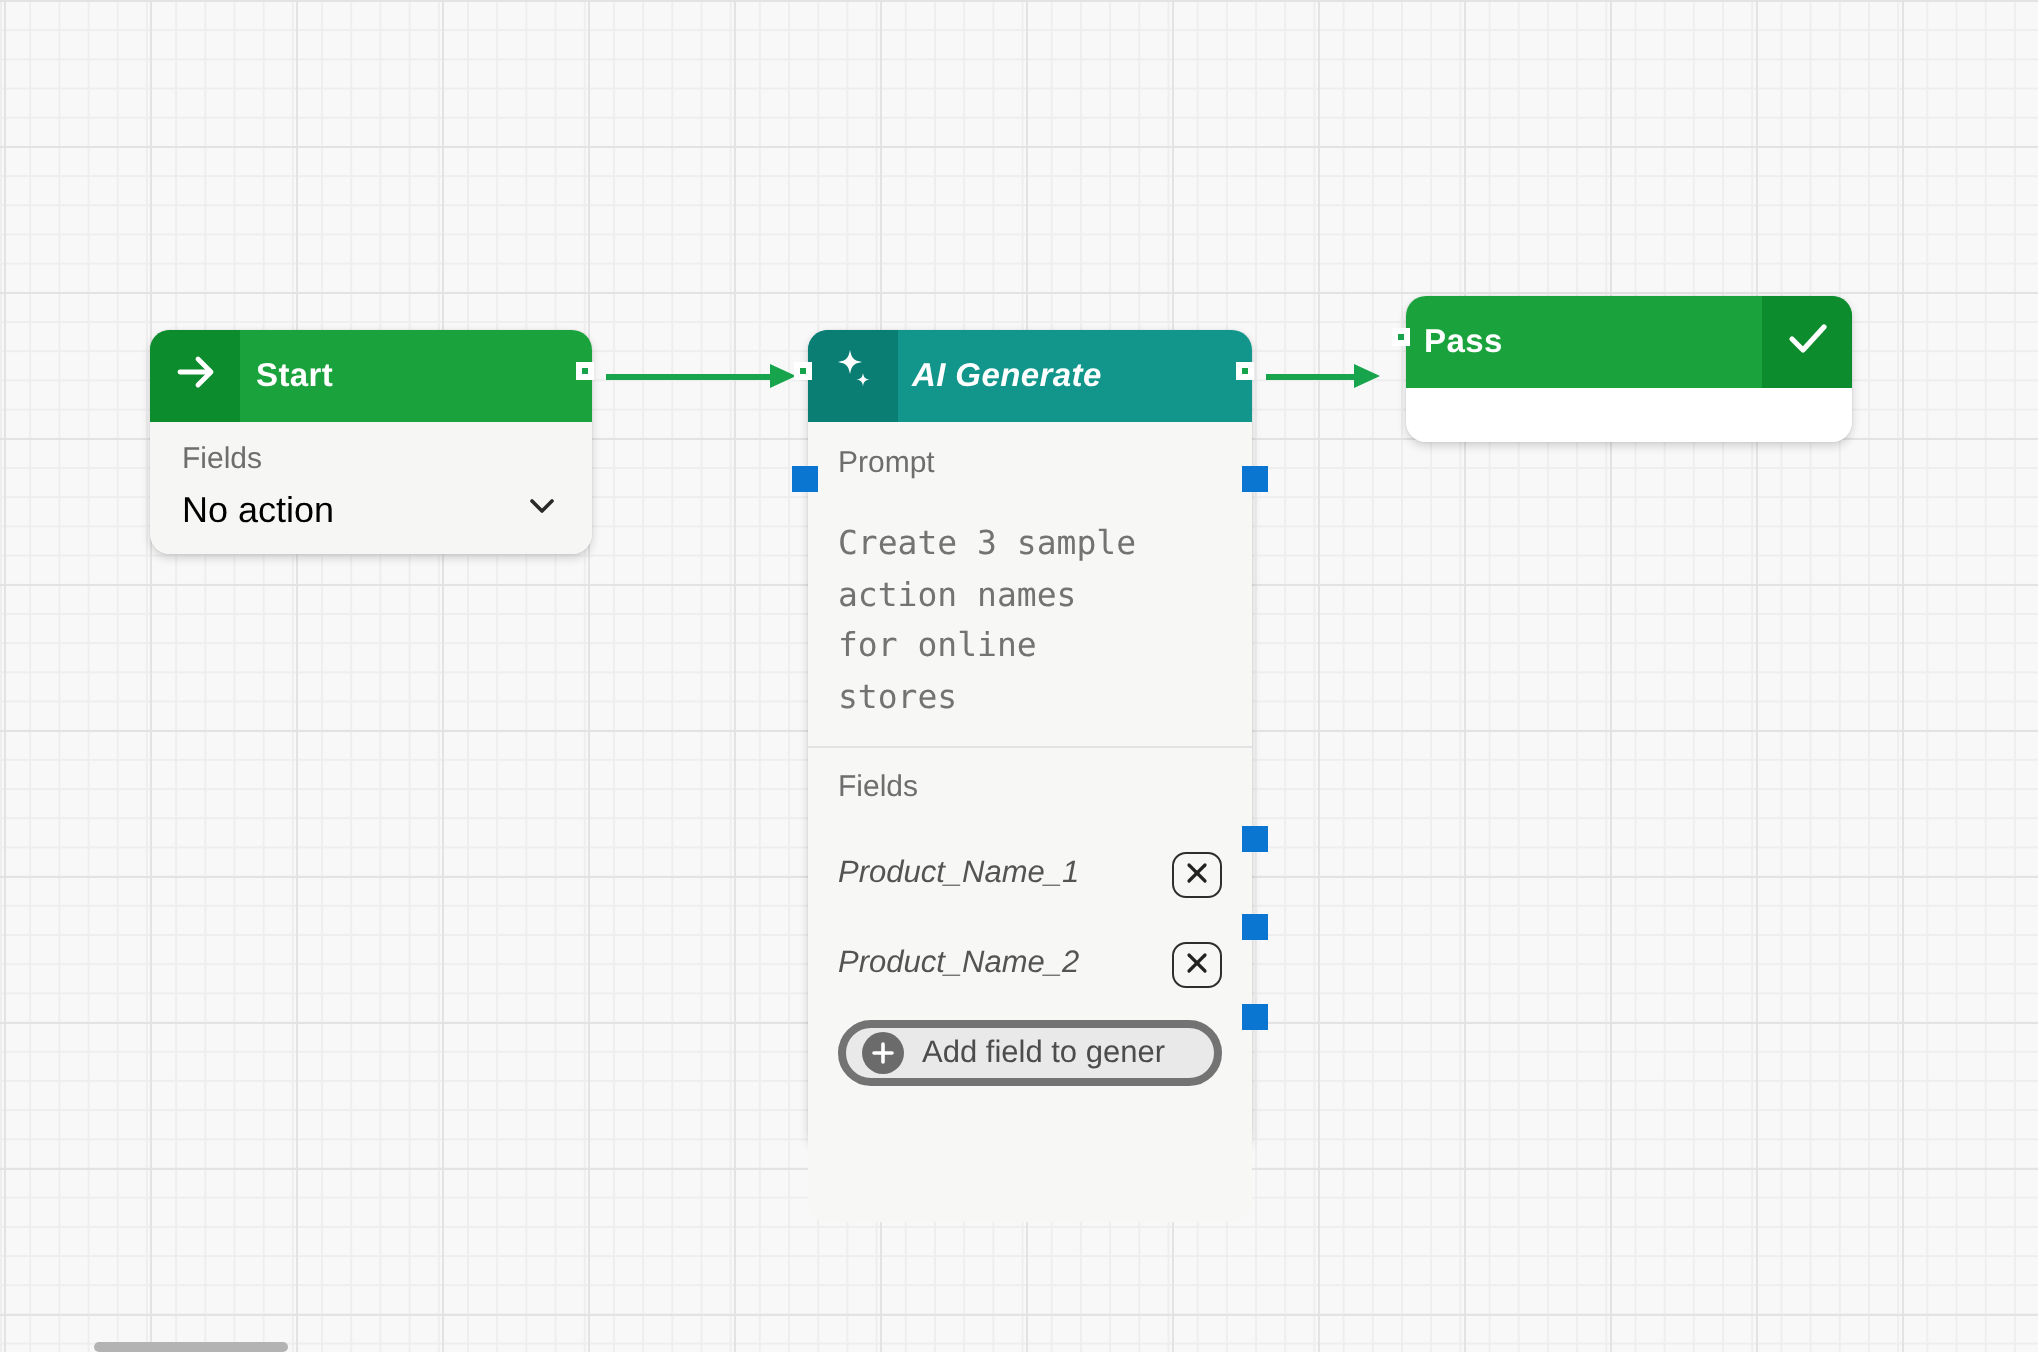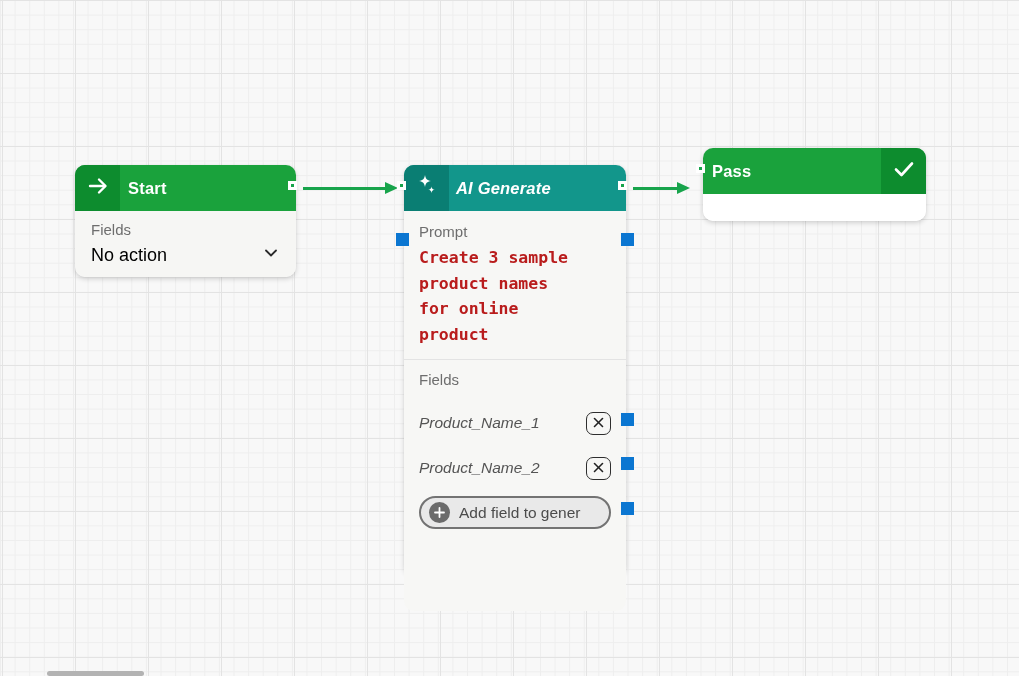--- a/index.html
+++ b/index.html
@@ -52,35 +52,35 @@
     color:#000000; line-height:28px;
   }
   .select-row { display:flex; align-items:center; justify-content:space-between; margin-top:1px; cursor:pointer; }
 
   
   .ai-node { left:404px; top:165px; width:222px; height:410px; }
   .ai-body { background:#f7f7f5; border-radius:0 0 10px 10px; height:400px; }
   .prompt-section { padding:11px 15px 12px 15px; border-bottom:1px solid #e3e3e3; }
   .prompt-text {
     font-family:"DejaVu Sans Mono", monospace; font-size:16.5px;
-    color:#b91c1c; line-height:25.6px; margin-top:3px; white-space:pre;font-weight:bold;
+    color:#737373; line-height:25.6px; margin-top:17px; white-space:pre;
   }
   .fields-section { padding:10px 15px 0 15px; }
   .field-row {
     display:flex; align-items:center; justify-content:space-between;
     margin-top:21px; height:24px;font-style:italic;
   }
   .field-name { color:#545454; font-size:15.5px; }
   .x-btn {
     width:25px; height:23px; border:1.5px solid #2e2e2e; border-radius:7px;
     background:transparent; display:flex; align-items:center; justify-content:center;
     cursor:pointer; flex:none;
   }
   .add-field-btn {
-    margin-top:16px; width:192px; height:33px; border:2px solid #737373;
+    margin-top:16px; width:192px; height:33px; border:4px solid #737373;
     border-radius:17px; background:#e9e9e9; display:flex; align-items:center;
     padding:0 8px; overflow:hidden; cursor:pointer;
   }
   .plus-circle {
     width:21px; height:21px; border-radius:50%; background:#6b6b6b; flex:none;
     display:flex; align-items:center; justify-content:center; margin-right:9px;
   }
   .add-field-text { color:#4c4c4c; font-size:15.5px; white-space:nowrap; }
 
   
@@ -155,21 +155,21 @@
           </svg>
         </span>
       </div>
       <div class="node-title" style="padding-left:7px;font-style:italic;">AI Generate</div>
       <div class="handle flow-handle" style="left:-7.5px; top:15.5px;"></div>
       <div class="handle flow-handle" style="left:214px; top:15.5px;"></div>
     </div>
     <div class="ai-body">
       <div class="prompt-section">
         <div class="field-label">Prompt</div>
-        <div class="prompt-text"><span>Create 3 sample</span><br><span>product names</span><br><span>for online</span><br><span>product</span></div>
+        <div class="prompt-text"><span>Create 3 sample</span><br><span>action names</span><br><span>for online</span><br><span>stores</span></div>
       </div>
       <div class="fields-section">
         <div class="field-label">Fields</div>
 
         <div class="field-row">
           <span class="field-name">Product_Name_1</span>
           <button class="x-btn">
             <span>
               <svg width="11" height="11" viewBox="0 0 11 11" stroke="#222222" stroke-width="1.6" stroke-linecap="round">
                 <line x1="1.5" y1="1.5" x2="9.5" y2="9.5"></line>

